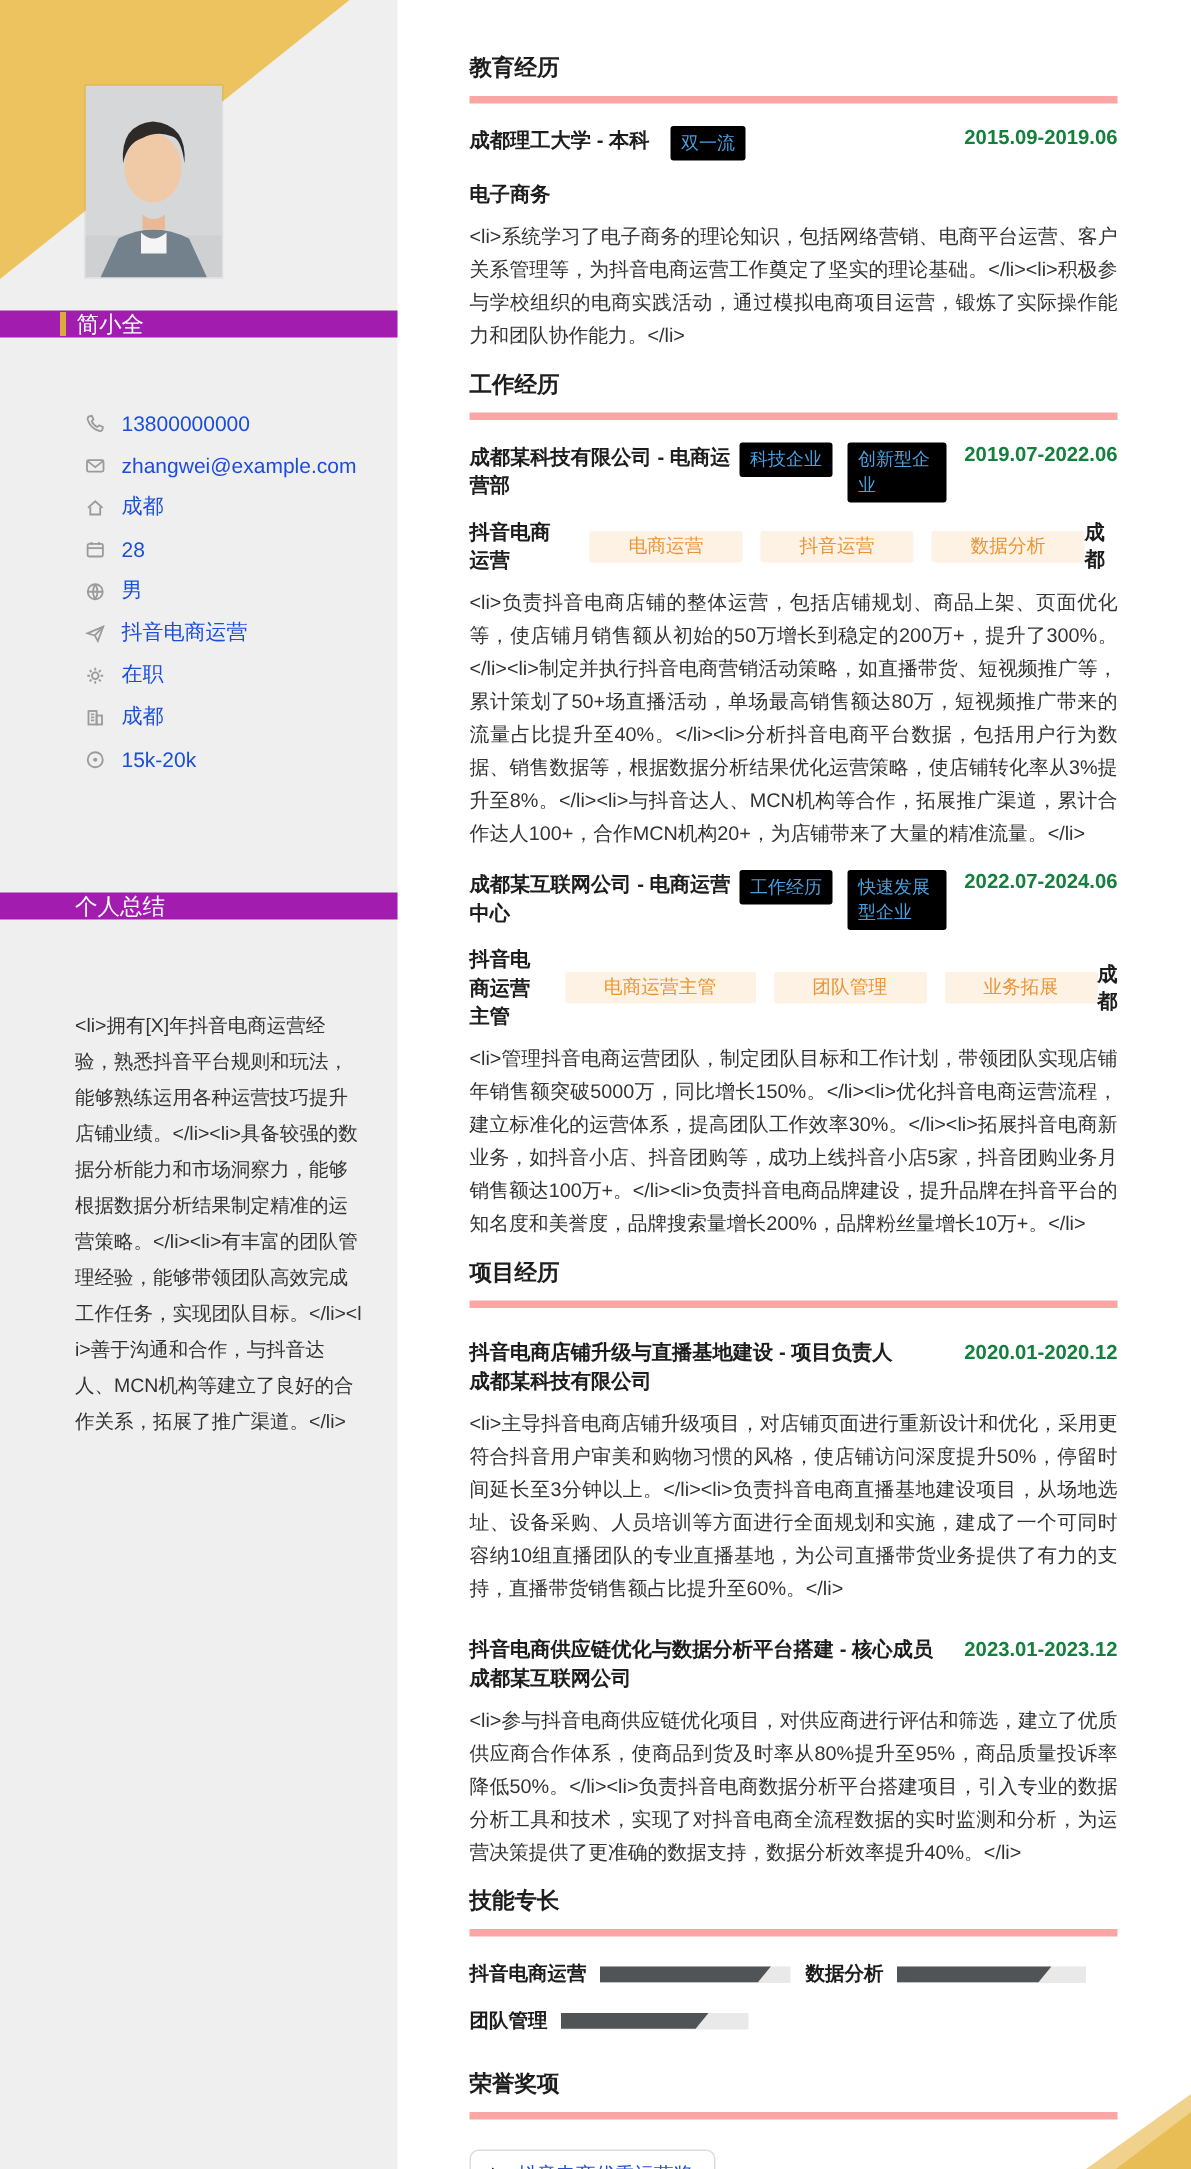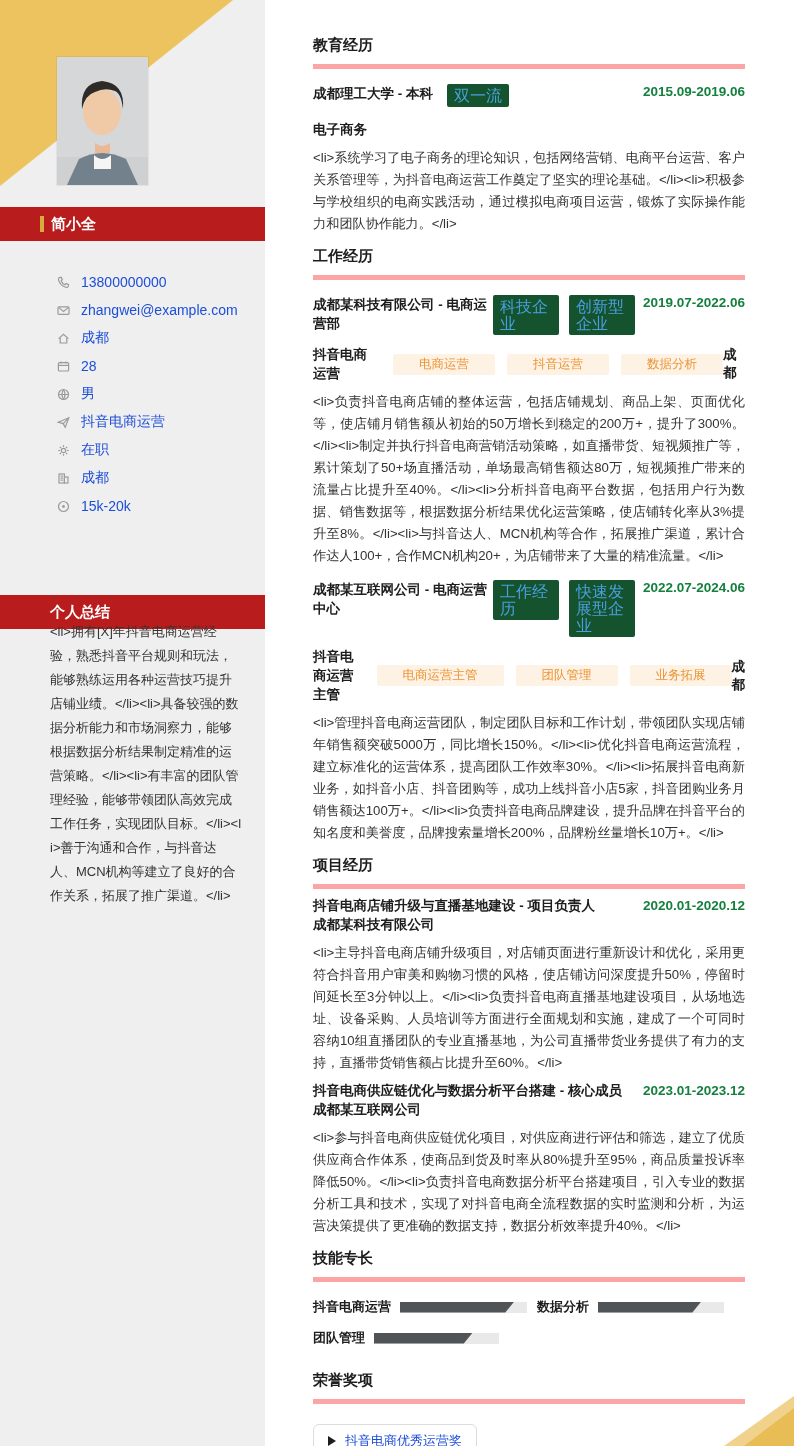--- a/index.html
+++ b/index.html
@@ -6,55 +6,55 @@
   body { background:#888; font-family:"Liberation Sans","DejaVu Sans",sans-serif; }
   .page { position:relative; width:794px; height:1446px; background:#ffffff; overflow:hidden; margin:0 auto; }
 
   
   .sidebar { position:absolute; left:0; top:0; width:265px; height:1446px; background:#efeff0; }
   .deco-top { position:absolute; left:0; top:0; width:233px; height:186px; background:#ecc35e;
               clip-path:polygon(0 0,100% 0,0 100%); }
   .photo { position:absolute; left:57px; top:57px; width:91px; height:128px; box-shadow:0 0 0 1px rgba(0,0,0,.05); }
   .photo svg { display:block; width:100%; height:100%; }
 
-  .side-bar-title { position:absolute; left:0; width:265px; height:34px; background:#b91c1c;
-                    display:flex; align-items:center; color:#fff; font-size:15px; font-weight:bold; }
+  .side-bar-title { position:absolute; left:0; width:265px; height:18px; background:#a21caf;
+                    display:flex; align-items:center; color:#fff; font-size:15px; font-weight:normal; }
   .name-bar { top:207px; padding-left:40px; }
   .name-accent { display:inline-block; width:4px; height:16px; background:#d9ab3e; margin-right:7px; }
   .summary-bar { top:595px; padding-left:50px; }
 
   .contact { position:absolute; left:57px; top:268px; width:195px; }
   .contact-row { display:flex; align-items:center; height:28px; }
   .contact-row .cicon { width:14px; height:14px; margin-right:10px; flex:0 0 14px; display:flex; align-items:center; }
   .contact-row .cval { font-size:14px; color:#1d4ed8; white-space:nowrap; }
   .cicon svg { width:13px; height:13px; stroke:#9b9b9b; fill:none; stroke-width:1.2; }
 
-  .summary-text { position:absolute; left:50px; top:620px; width:192px;
+  .summary-text { position:absolute; left:50px; top:672px; width:192px;
                   font-size:13px; line-height:24px; color:#333; word-break:break-all; }
 
   
   .main { position:absolute; left:313px; top:0; width:432px; color:#333; }
   .sec-h { font-size:15px; font-weight:bold; color:#1d1d1d; padding-bottom:9px; border-bottom:5px solid #fca5a5; }
   .mt36 { margin-top:36px; } .mt26 { margin-top:12px; } .mt24 { margin-top:24px; }
   .para { font-size:13.2px; line-height:22px; color:#333; margin-top:8px; word-break:break-all; text-align:justify; }
 
   .entry-head { display:flex; align-items:flex-start; margin-top:15px; }
   .bold-title { font-weight:bold; font-size:13.5px; color:#1d1d1d; line-height:19px; }
   .company { width:178px; flex:0 0 178px; }
   .badges { display:flex; gap:10px; margin-left:2px; align-items:flex-start; }
-  .badge { background:#14532d; color:#4a9fdf; font-size:16px; line-height:17px; padding:3px 7px;
+  .badge { background:#000000; color:#4a9fdf; font-size:12px; line-height:17px; padding:3px 7px;
            border-radius:2px; max-width:66px; word-break:break-all; }
   .date { margin-left:auto; font-weight:bold; font-size:13.5px; color:#15803d; white-space:nowrap; }
 
   .pos-row { display:flex; align-items:center; margin-top:10px; }
   .tags { display:flex; gap:12px; margin-left:14px; }
   .tag { background:#fdf2e3; color:#ec9435; font-size:12.5px; line-height:19px; padding:1px 26px; border-radius:2px; white-space:nowrap; }
   .loc { margin-left:auto; font-weight:bold; font-size:13.5px; color:#1d1d1d; }
 
-  .proj-head { display:flex; align-items:center; margin-top:7px; }
+  .proj-head { display:flex; align-items:center; margin-top:20px; }
   .proj-company { }
 
   .skill-rows { margin-top:16px; }
   .skill-row { display:flex; align-items:center; }
   .skill-row + .skill-row { margin-top:13px; }
   .skill-item { display:flex; align-items:center; }
   .skill-item.w1 { width:224px; flex:0 0 224px; }
   .skill-label { font-weight:bold; font-size:13px; color:#1d1d1d; margin-right:9px; white-space:nowrap; }
   .skill-track { width:127px; height:11px; background:#e9e9e9; }
   .skill-fill { height:100%; background:#515456; clip-path:polygon(0 0,100% 0,calc(100% - 9px) 100%,0 100%); }

